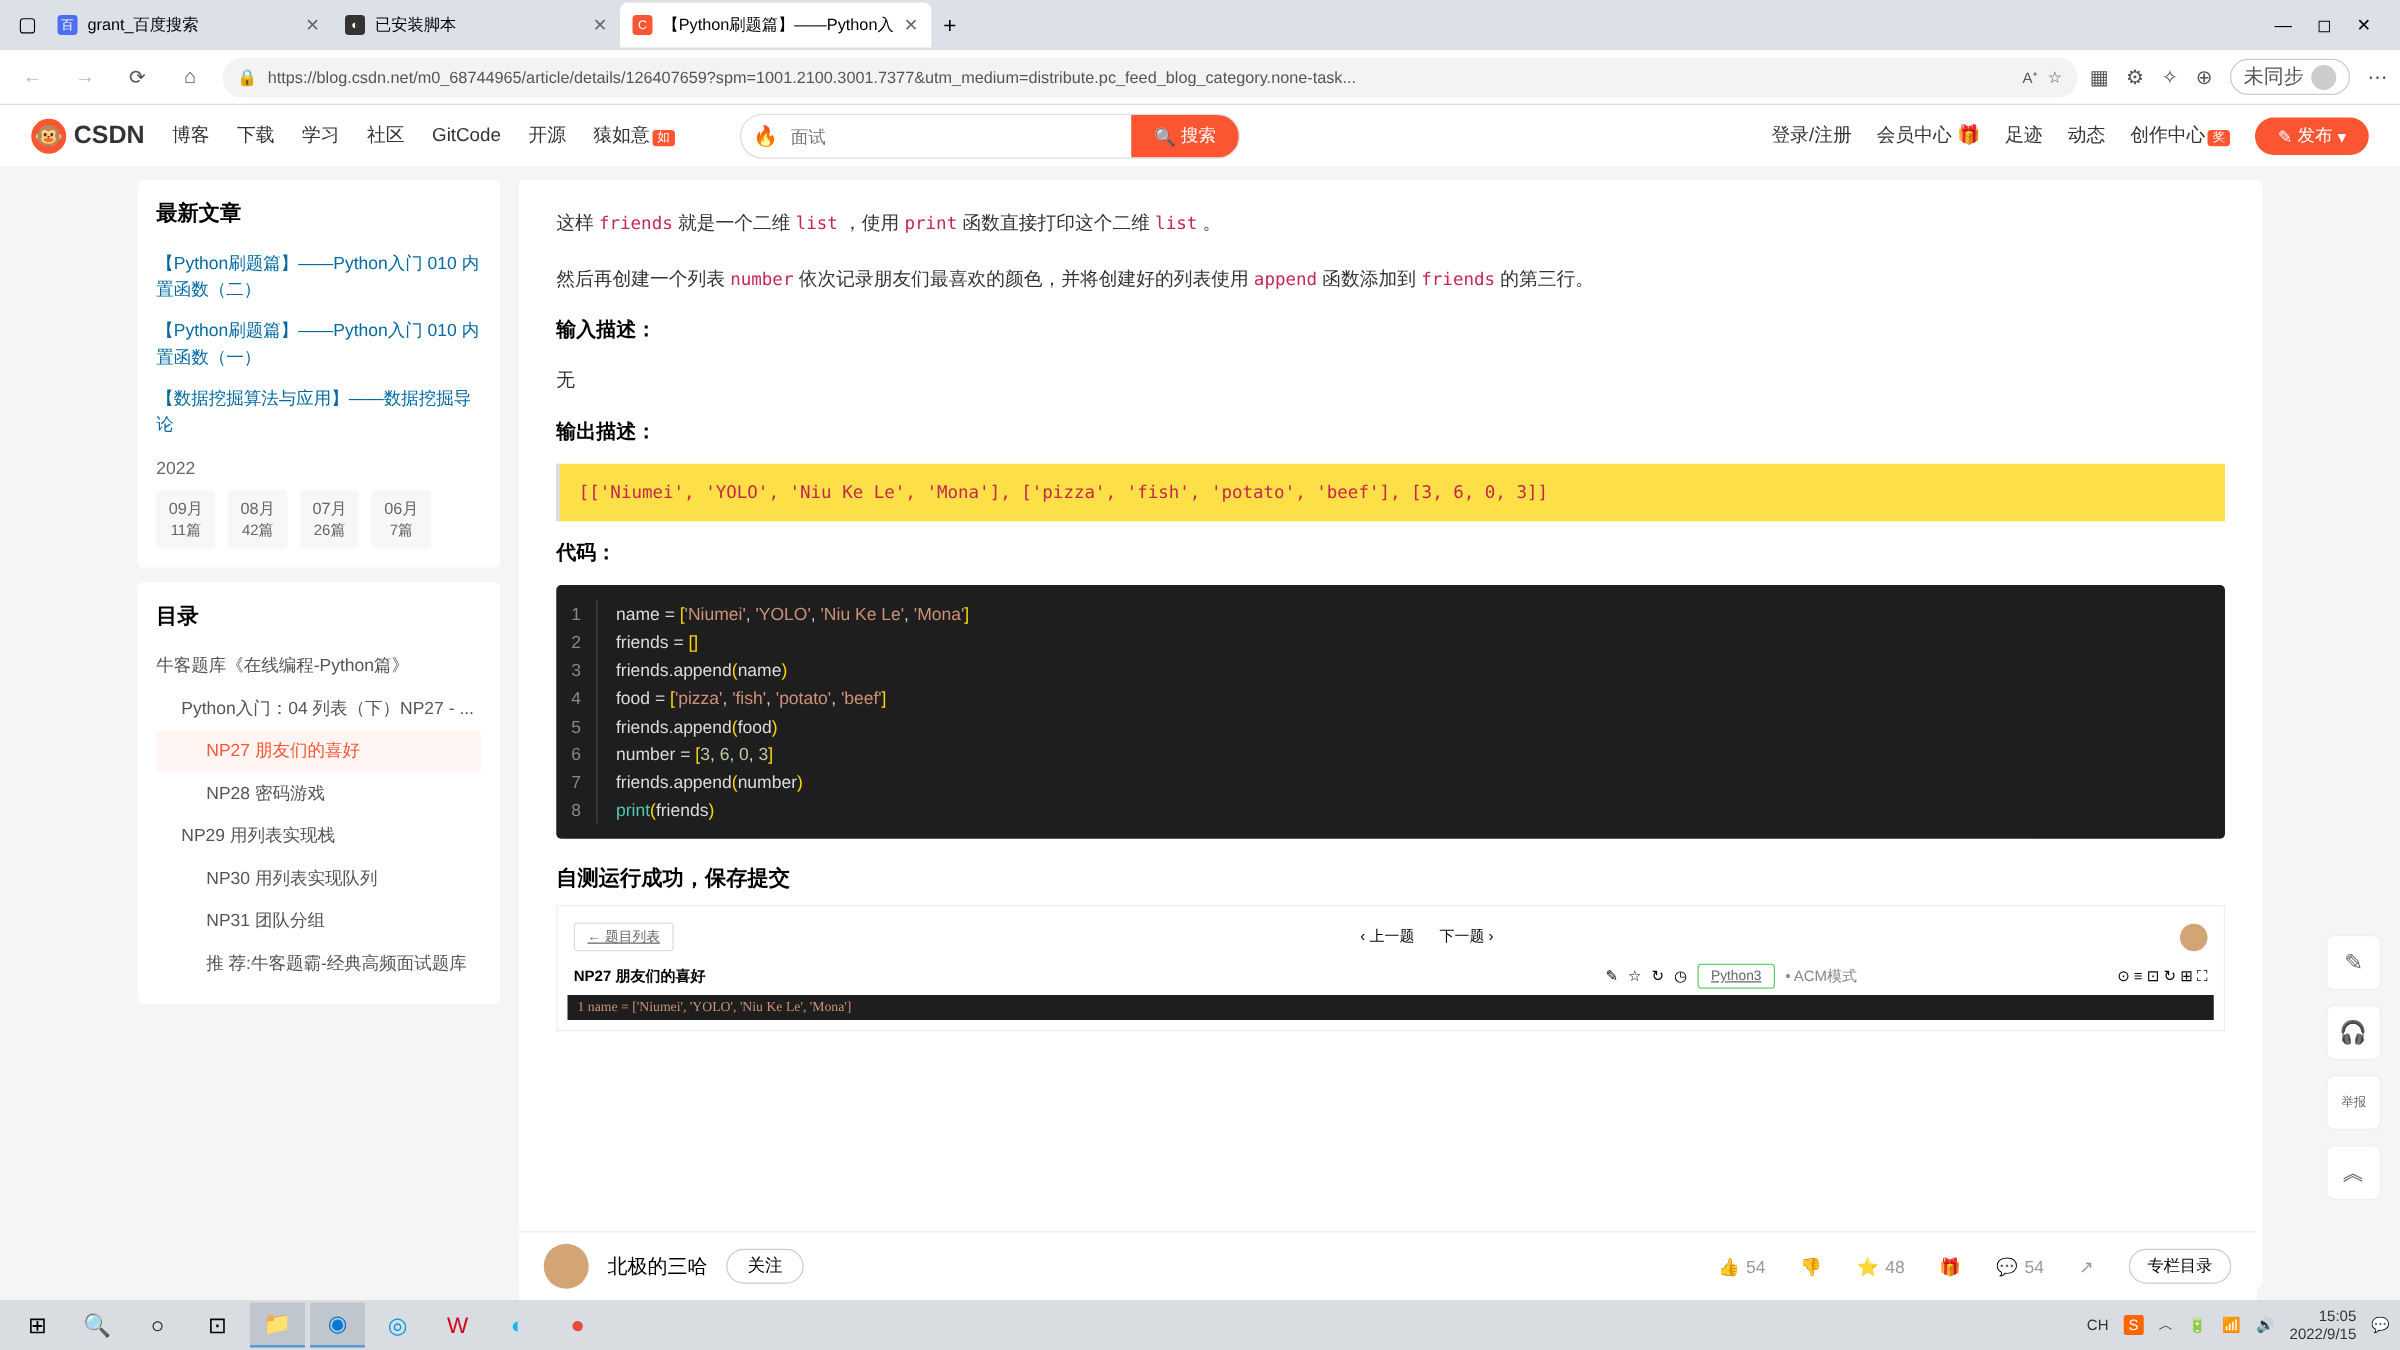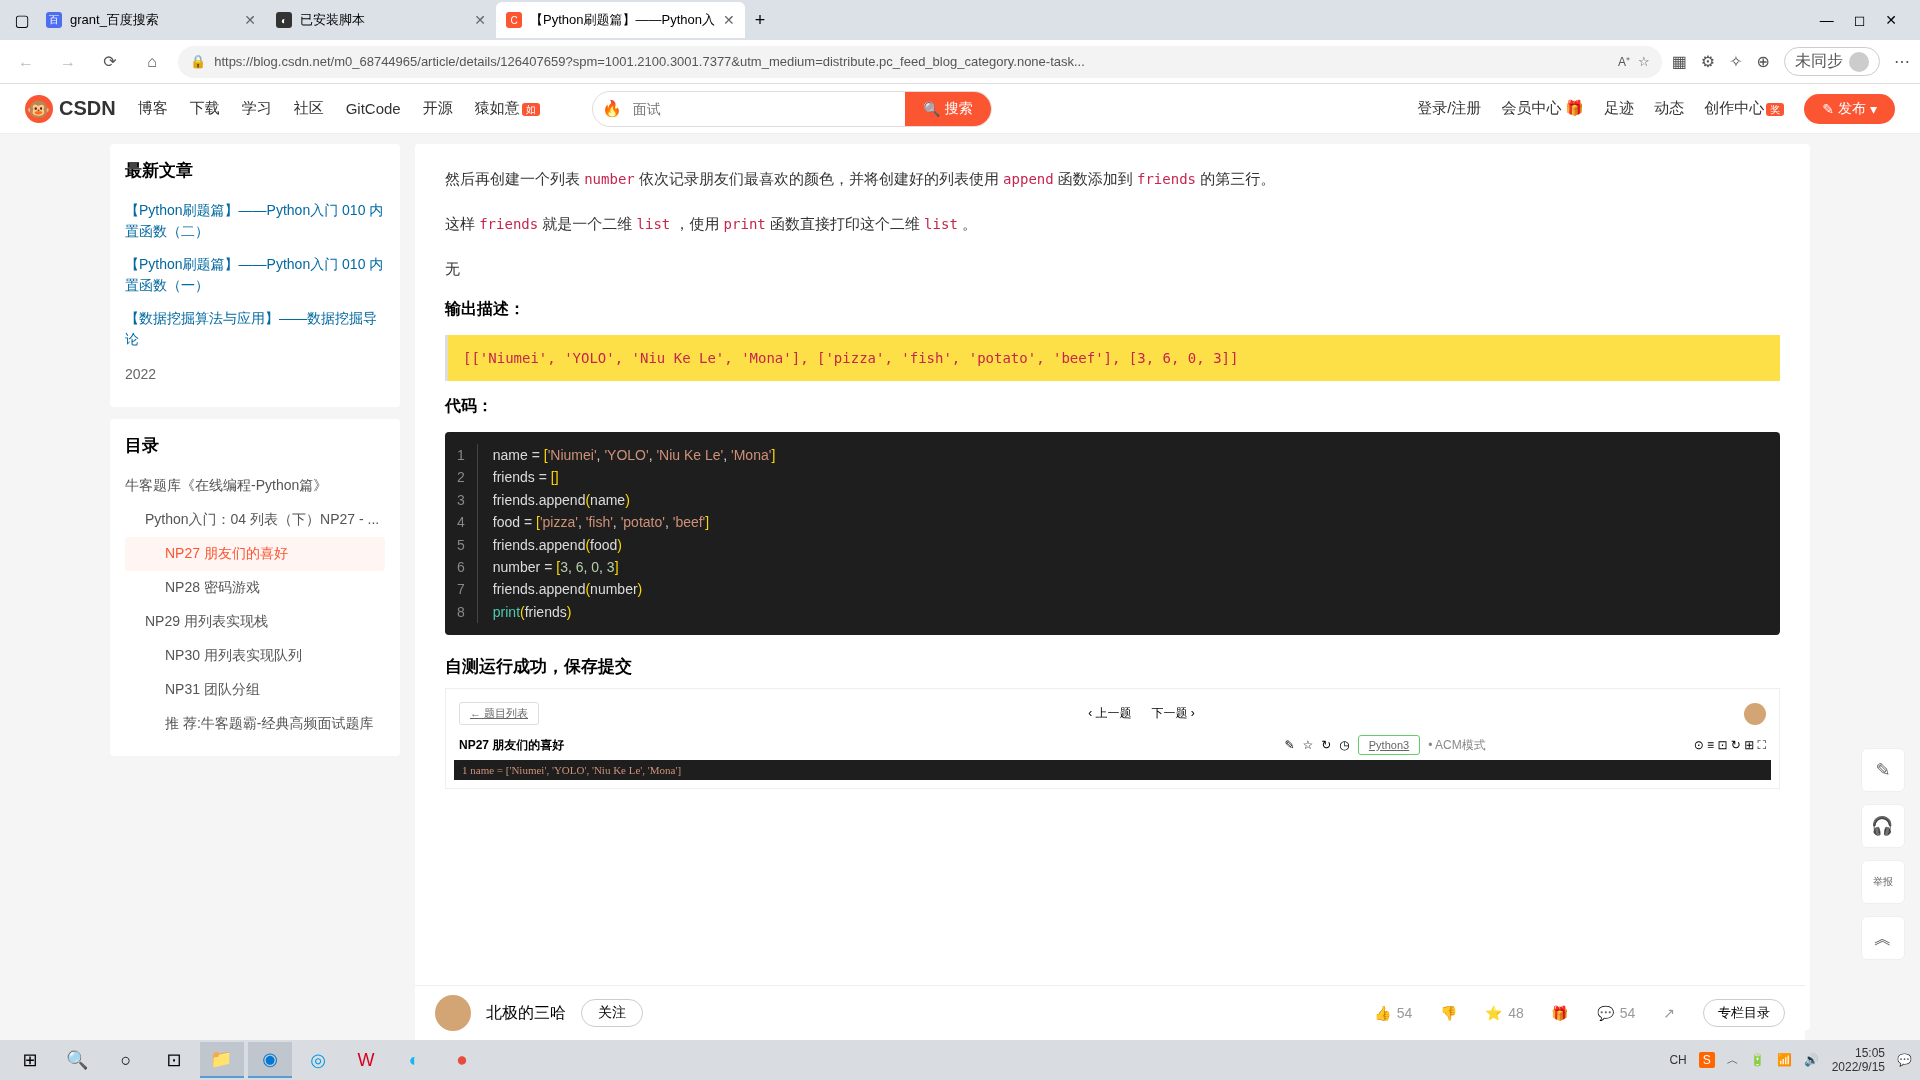--- a/index.html
+++ b/index.html
@@ -191,41 +191,60 @@
 </div>
 
 <div class="main">
   <div class="sidebar">
     <div class="side-card">
       <div class="side-title">最新文章</div>
       <div class="side-link">【Python刷题篇】——Python入门 010 内置函数（二）</div>
       <div class="side-link">【Python刷题篇】——Python入门 010 内置函数（一）</div>
       <div class="side-link">【数据挖掘算法与应用】——数据挖掘导论</div>
       <div class="year">2022</div>
+      <div class="month-grid">
+        <div class="month-box">
+            <div>09月</div>
+            <div class="count">11篇</div>
+          </div>
+        <div class="month-box">
+            <div>08月</div>
+            <div class="count">42篇</div>
+          </div>
+        <div class="month-box">
+            <div>07月</div>
+            <div class="count">26篇</div>
+          </div>
+        <div class="month-box">
+            <div>06月</div>
+            <div class="count">7篇</div>
+          </div>
+      </div>
     </div>
     <div class="side-card toc">
       <div class="side-title">目录</div>
       <div class="toc-item l1">牛客题库《在线编程-Python篇》</div>
       <div class="toc-item l2">Python入门：04 列表（下）NP27 - ...</div>
       <div class="toc-item l3 active">NP27 朋友们的喜好</div>
       <div class="toc-item l3">NP28 密码游戏</div>
       <div class="toc-item l2">NP29 用列表实现栈</div>
       <div class="toc-item l3">NP30 用列表实现队列</div>
       <div class="toc-item l3">NP31 团队分组</div>
       <div class="toc-item l3">推 荐:牛客题霸-经典高频面试题库</div>
     </div>
   </div>
 
   <div class="article">
     <p>
+      <span>这样 </span><span class="inline-code">friends</span><span> 就是一个二维 </span><span class="inline-code">list</span><span> ，使用 </span><span class="inline-code">print</span><span> 函数直接打印这个二维 </span><span class="inline-code">list</span><span> 。</span>
+    </p>
+    <p>
       <span>然后再创建一个列表 </span><span class="inline-code">number</span><span> 依次记录朋友们最喜欢的颜色，并将创建好的列表使用 </span><span class="inline-code">append</span><span> 函数添加到 </span><span class="inline-code">friends</span><span> 的第三行。</span>
     </p>
-    <p>
-      <span>这样 </span><span class="inline-code">friends</span><span> 就是一个二维 </span><span class="inline-code">list</span><span> ，使用 </span><span class="inline-code">print</span><span> 函数直接打印这个二维 </span><span class="inline-code">list</span><span> 。</span>
-    </p>
+    <div class="section-head">输入描述：</div>
     <p>无</p>
     <div class="section-head">输出描述：</div>
     <div class="output-box">[['Niumei', 'YOLO', 'Niu Ke Le', 'Mona'], ['pizza', 'fish', 'potato', 'beef'], [3, 6, 0, 3]]</div>
     <div class="section-head">代码：</div>
 
     <div class="code-block">
       <div class="line-nums">
         <div>1</div>
           <div>2</div>
           <div>3</div>

